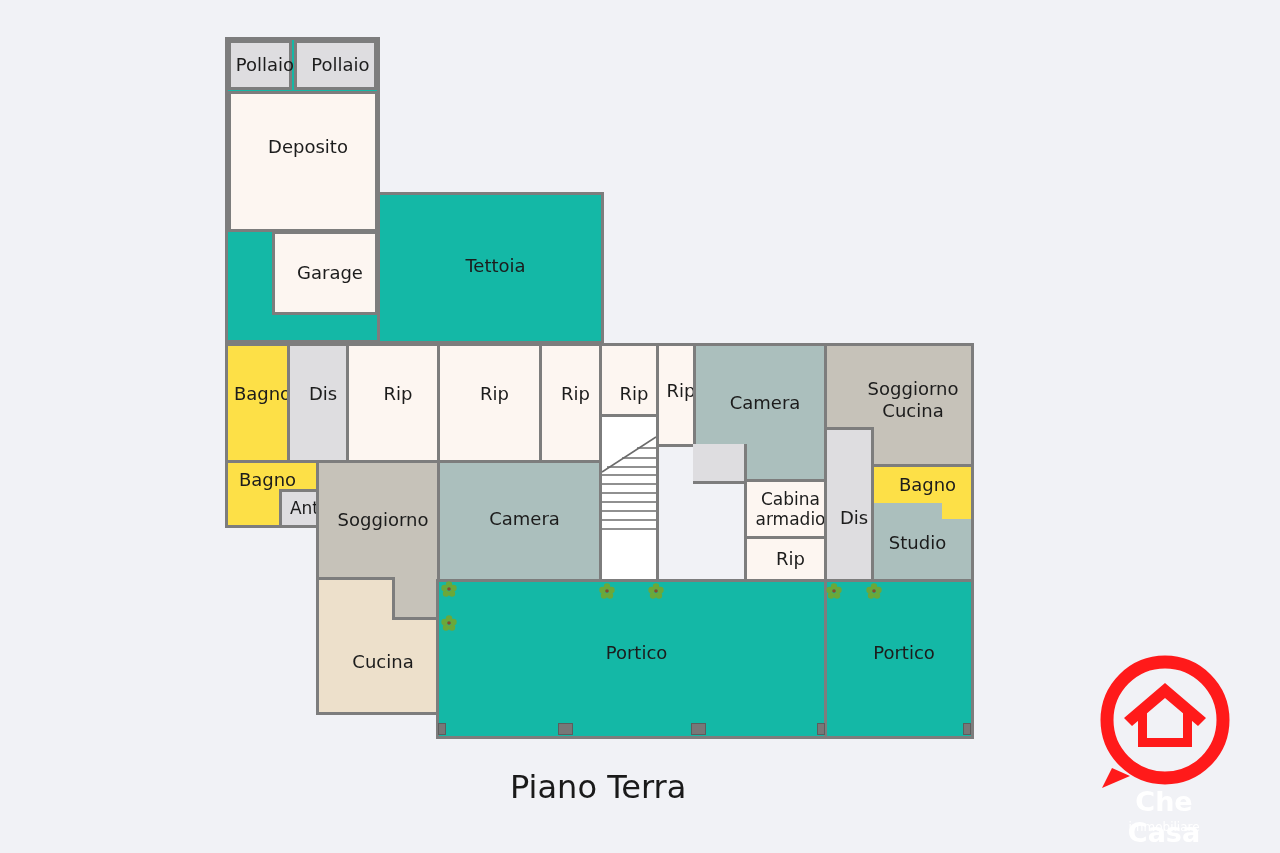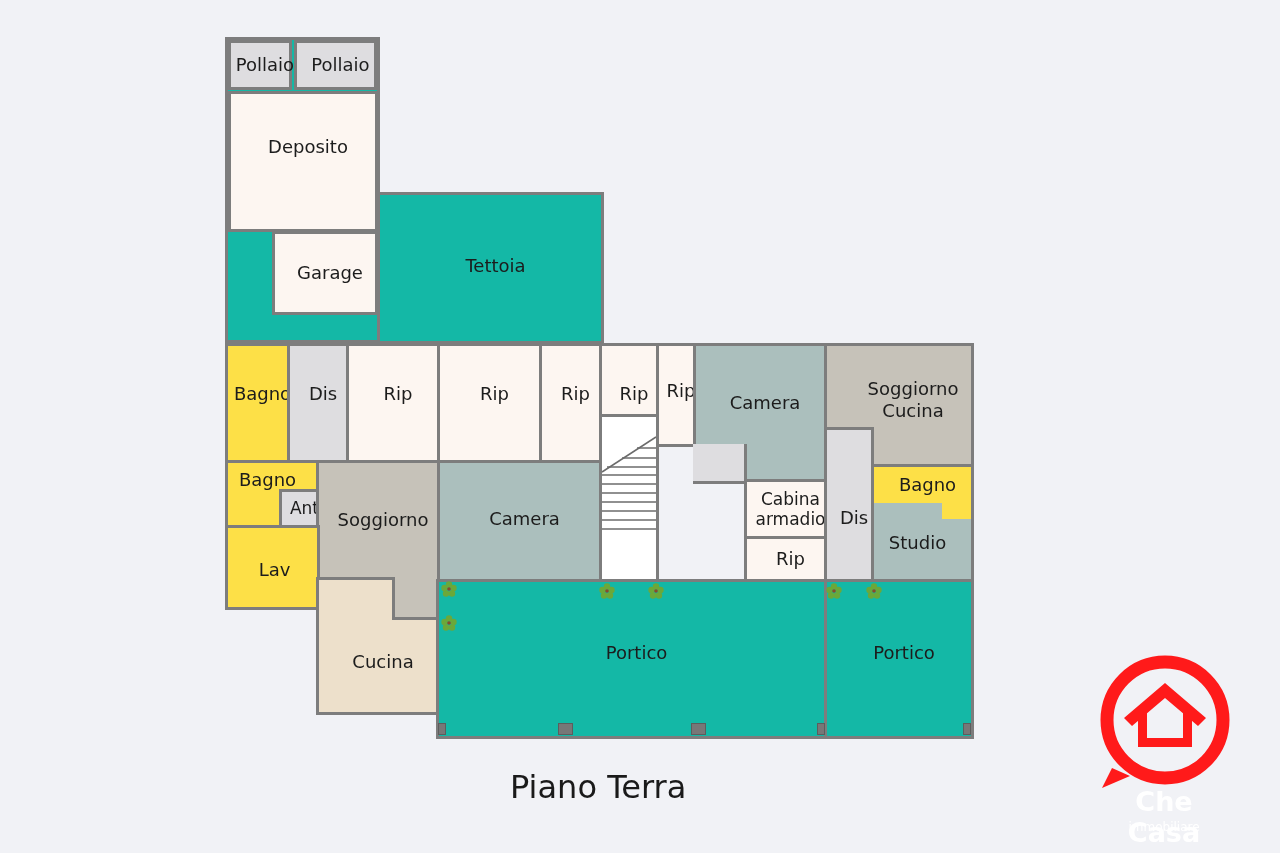--- a/index.html
+++ b/index.html
@@ -114,23 +114,20 @@
   <div class="room fill-grey" style="left:824px;top:427px;width:50px;height:155px;">
       <span class="lbl" style="margin-top:26px;">Dis</span>
     </div>
   <div class="room fill-teal" style="left:871px;top:464px;width:103px;height:58px;">
       <span class="lbl" style="margin-bottom:16px;">Bagno</span>
     </div>
   <div class="room fill-sage" style="left:871px;top:503px;width:71px;height:79px;border-right:none;border-top:none;"></div>
   <div class="room fill-sage" style="left:871px;top:519px;width:103px;height:63px;border-top:none;">
       <span class="lbl" style="margin-left:-10px;margin-top:-12px;">Studio</span>
     </div>
-  <div class="room fill-teal" style="left:225px;top:525px;width:95px;height:85px;">
-      <span class="lbl" style="margin-right:6px;margin-top:4px;">Lav</span>
-    </div>
 
   <div class="room fill-beige" style="left:316px;top:577px;width:124px;height:138px;">
       <span class="lbl" style="margin-top:32px;">Cucina</span>
     </div>
   <div class="room fill-taupe" style="left:392px;top:577px;width:48px;height:43px;border-top:none;"></div>
   <div class="room fill-porch" style="left:436px;top:579px;width:391px;height:160px;">
       <span class="lbl" style="margin-bottom:12px;">Portico</span>
     </div>
   <div class="room fill-porch" style="left:824px;top:579px;width:150px;height:160px;">
       <span class="lbl" style="margin-bottom:12px;">Portico</span>

